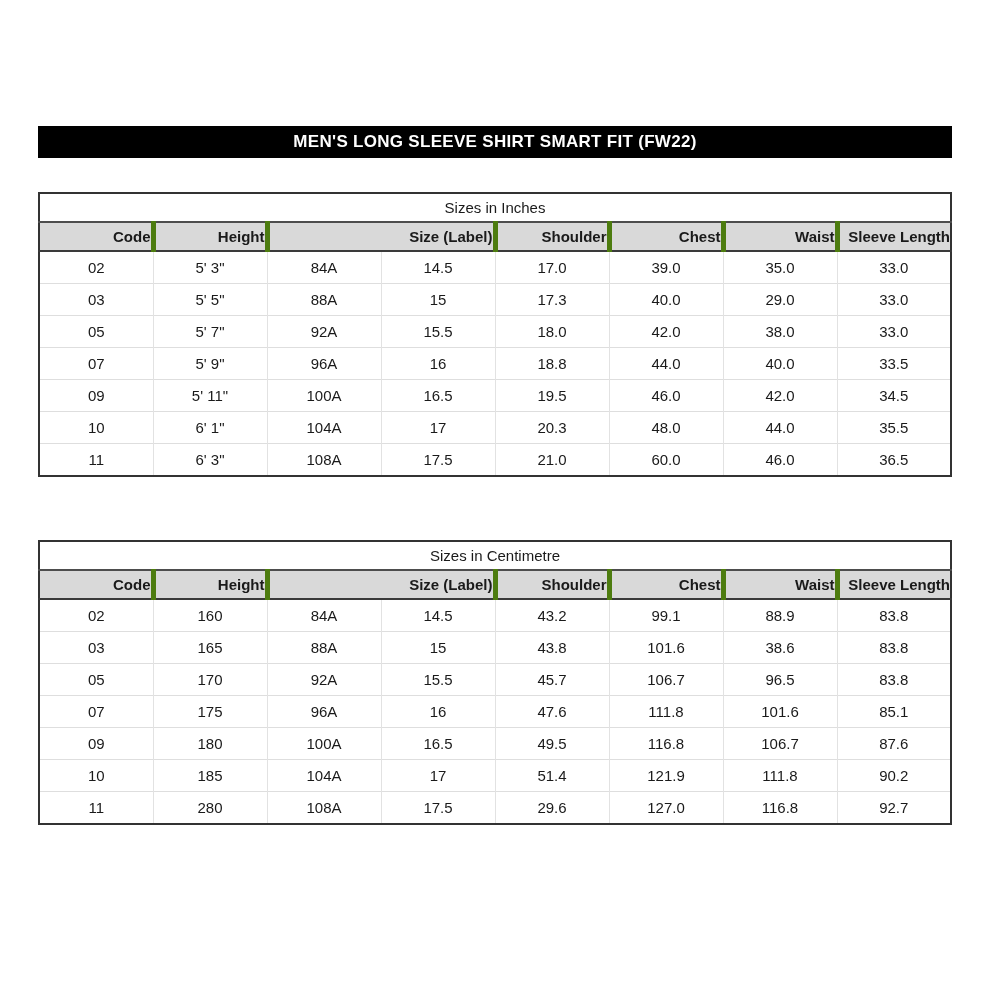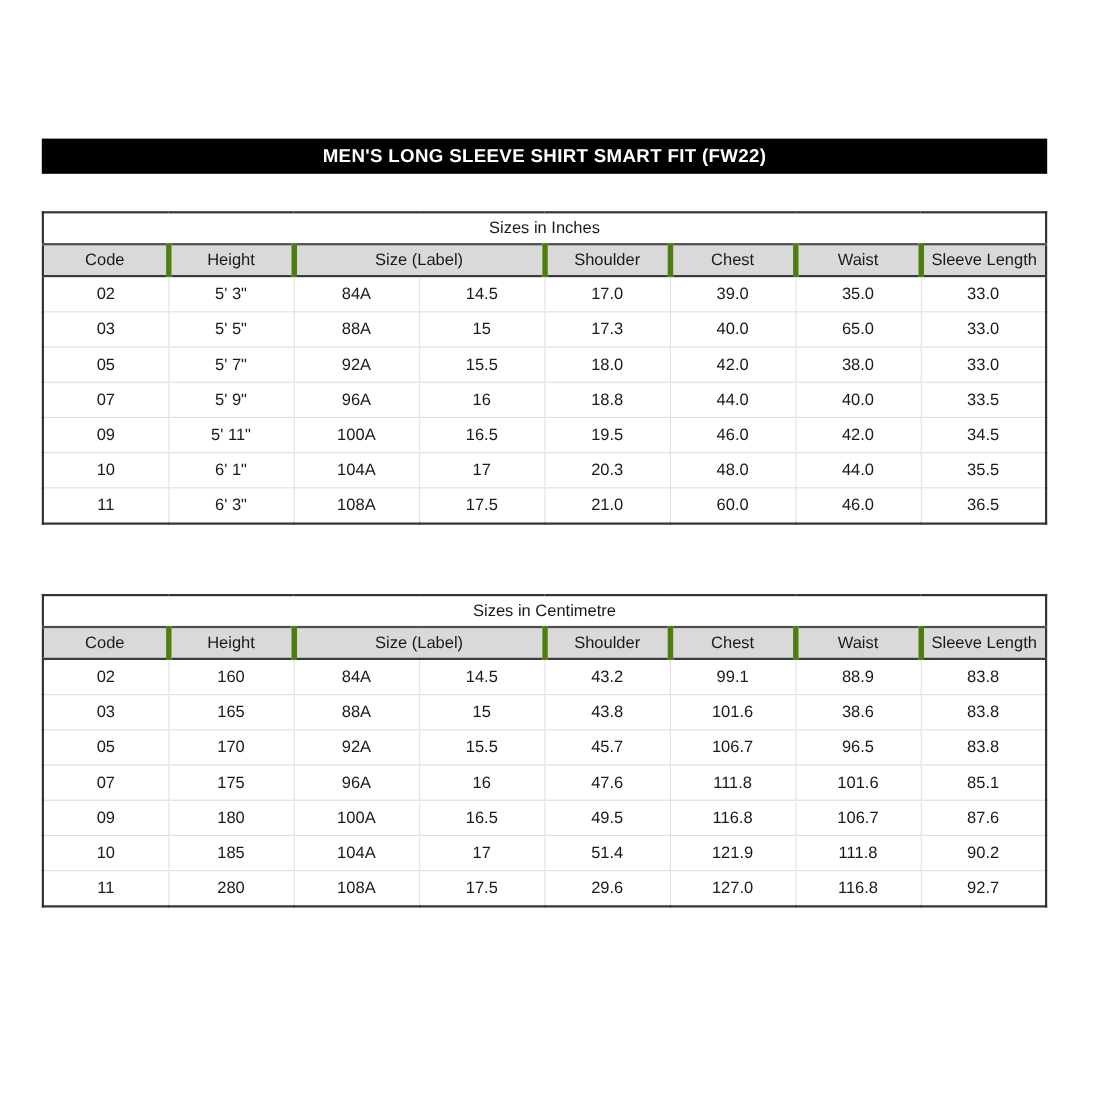--- a/index.html
+++ b/index.html
@@ -54,22 +54,23 @@
   }
   .size-table .caption-cell {
     height: 27px;
     background: #ffffff;
     font-weight: normal;
     border-bottom: 2px solid #4d4d4d;
   }
   .size-table thead th.col-head {
     height: 27px;
     background: #d9d9d9;
-    font-weight: normal;
+    font-weight: bold;
     border-bottom: 2px solid #3a3a3a;
+    text-align: right;
   }
   .size-table thead th.col-head + th.col-head {
     border-left: 5px solid #4d7c0f;
   }
   .size-table tbody td {
     height: 31px;
     background: #ffffff;
     border-top: 1px solid #dedede;
   }
   .size-table tbody td + td {
@@ -121,21 +122,21 @@
           <td>35.0</td>
           <td>33.0</td>
         </tr>
         <tr>
           <td>03</td>
           <td>5' 5"</td>
           <td>88A</td>
           <td>15</td>
           <td>17.3</td>
           <td>40.0</td>
-          <td>65.0</td>
+          <td>29.0</td>
           <td>33.0</td>
         </tr>
         <tr>
           <td>05</td>
           <td>5' 7"</td>
           <td>92A</td>
           <td>15.5</td>
           <td>18.0</td>
           <td>42.0</td>
           <td>38.0</td>

